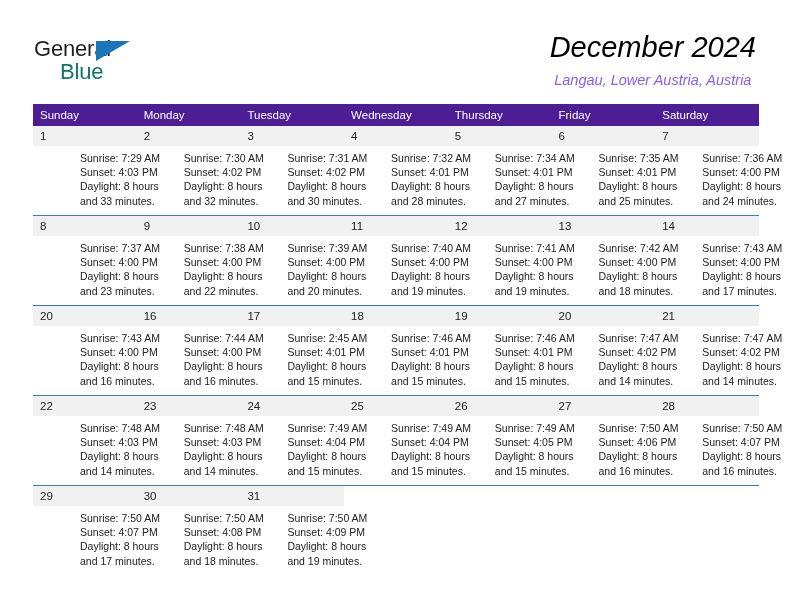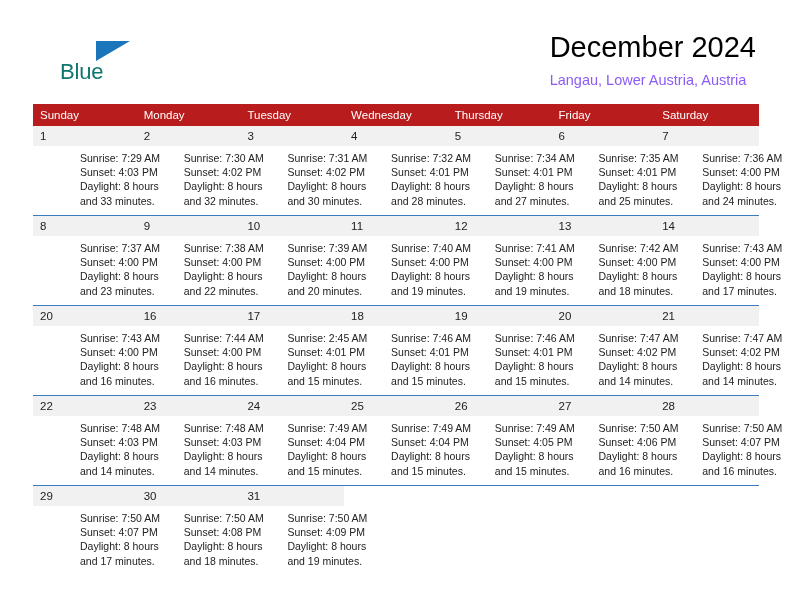--- a/index.html
+++ b/index.html
@@ -61,21 +61,22 @@
     font-size: 22px;
     letter-spacing: -0.2px;
     color: #0f766e;
     font-family: "Liberation Sans", sans-serif;
   }
 
   .title-block {
     position: absolute;
     right: 36px;
     top: 30px;
-    text-align: left;
+    text-align: center;
+    font-style: italic;
   }
   .cal-title {
     font-size: 29px;
     font-weight: normal;
     color: #000000;
     line-height: 34px;
     white-space: nowrap;
   }
   .cal-subtitle {
     font-size: 14.5px;
@@ -88,21 +89,21 @@
   
   .calendar {
     position: absolute;
     left: 33px;
     top: 104px;
     width: 726px;
     border-collapse: collapse;
     table-layout: fixed;
   }
   .calendar th {
-    background: #b91c1c;
+    background: #4c1d95;
     color: #ffffff;
     font-size: 11.5px;
     font-weight: normal;
     text-align: left;
     padding: 5px 0 5px 7px;
     height: 11px;
     border: none;
   }
   .calendar td {
     vertical-align: top;
@@ -138,20 +139,21 @@
   }
 </style>
 </head>
 <body>
 
 <div class="page">
 
   <div class="header">
 
     <div class="logo">
+      <span class="logo-general">General</span>
       <span class="logo-tri"></span>
       <span class="logo-blue">Blue</span>
     </div>
 
     <div class="title-block">
       <div class="cal-title">December 2024</div>
       <div class="cal-subtitle">Langau, Lower Austria, Austria</div>
     </div>
 
   </div>

